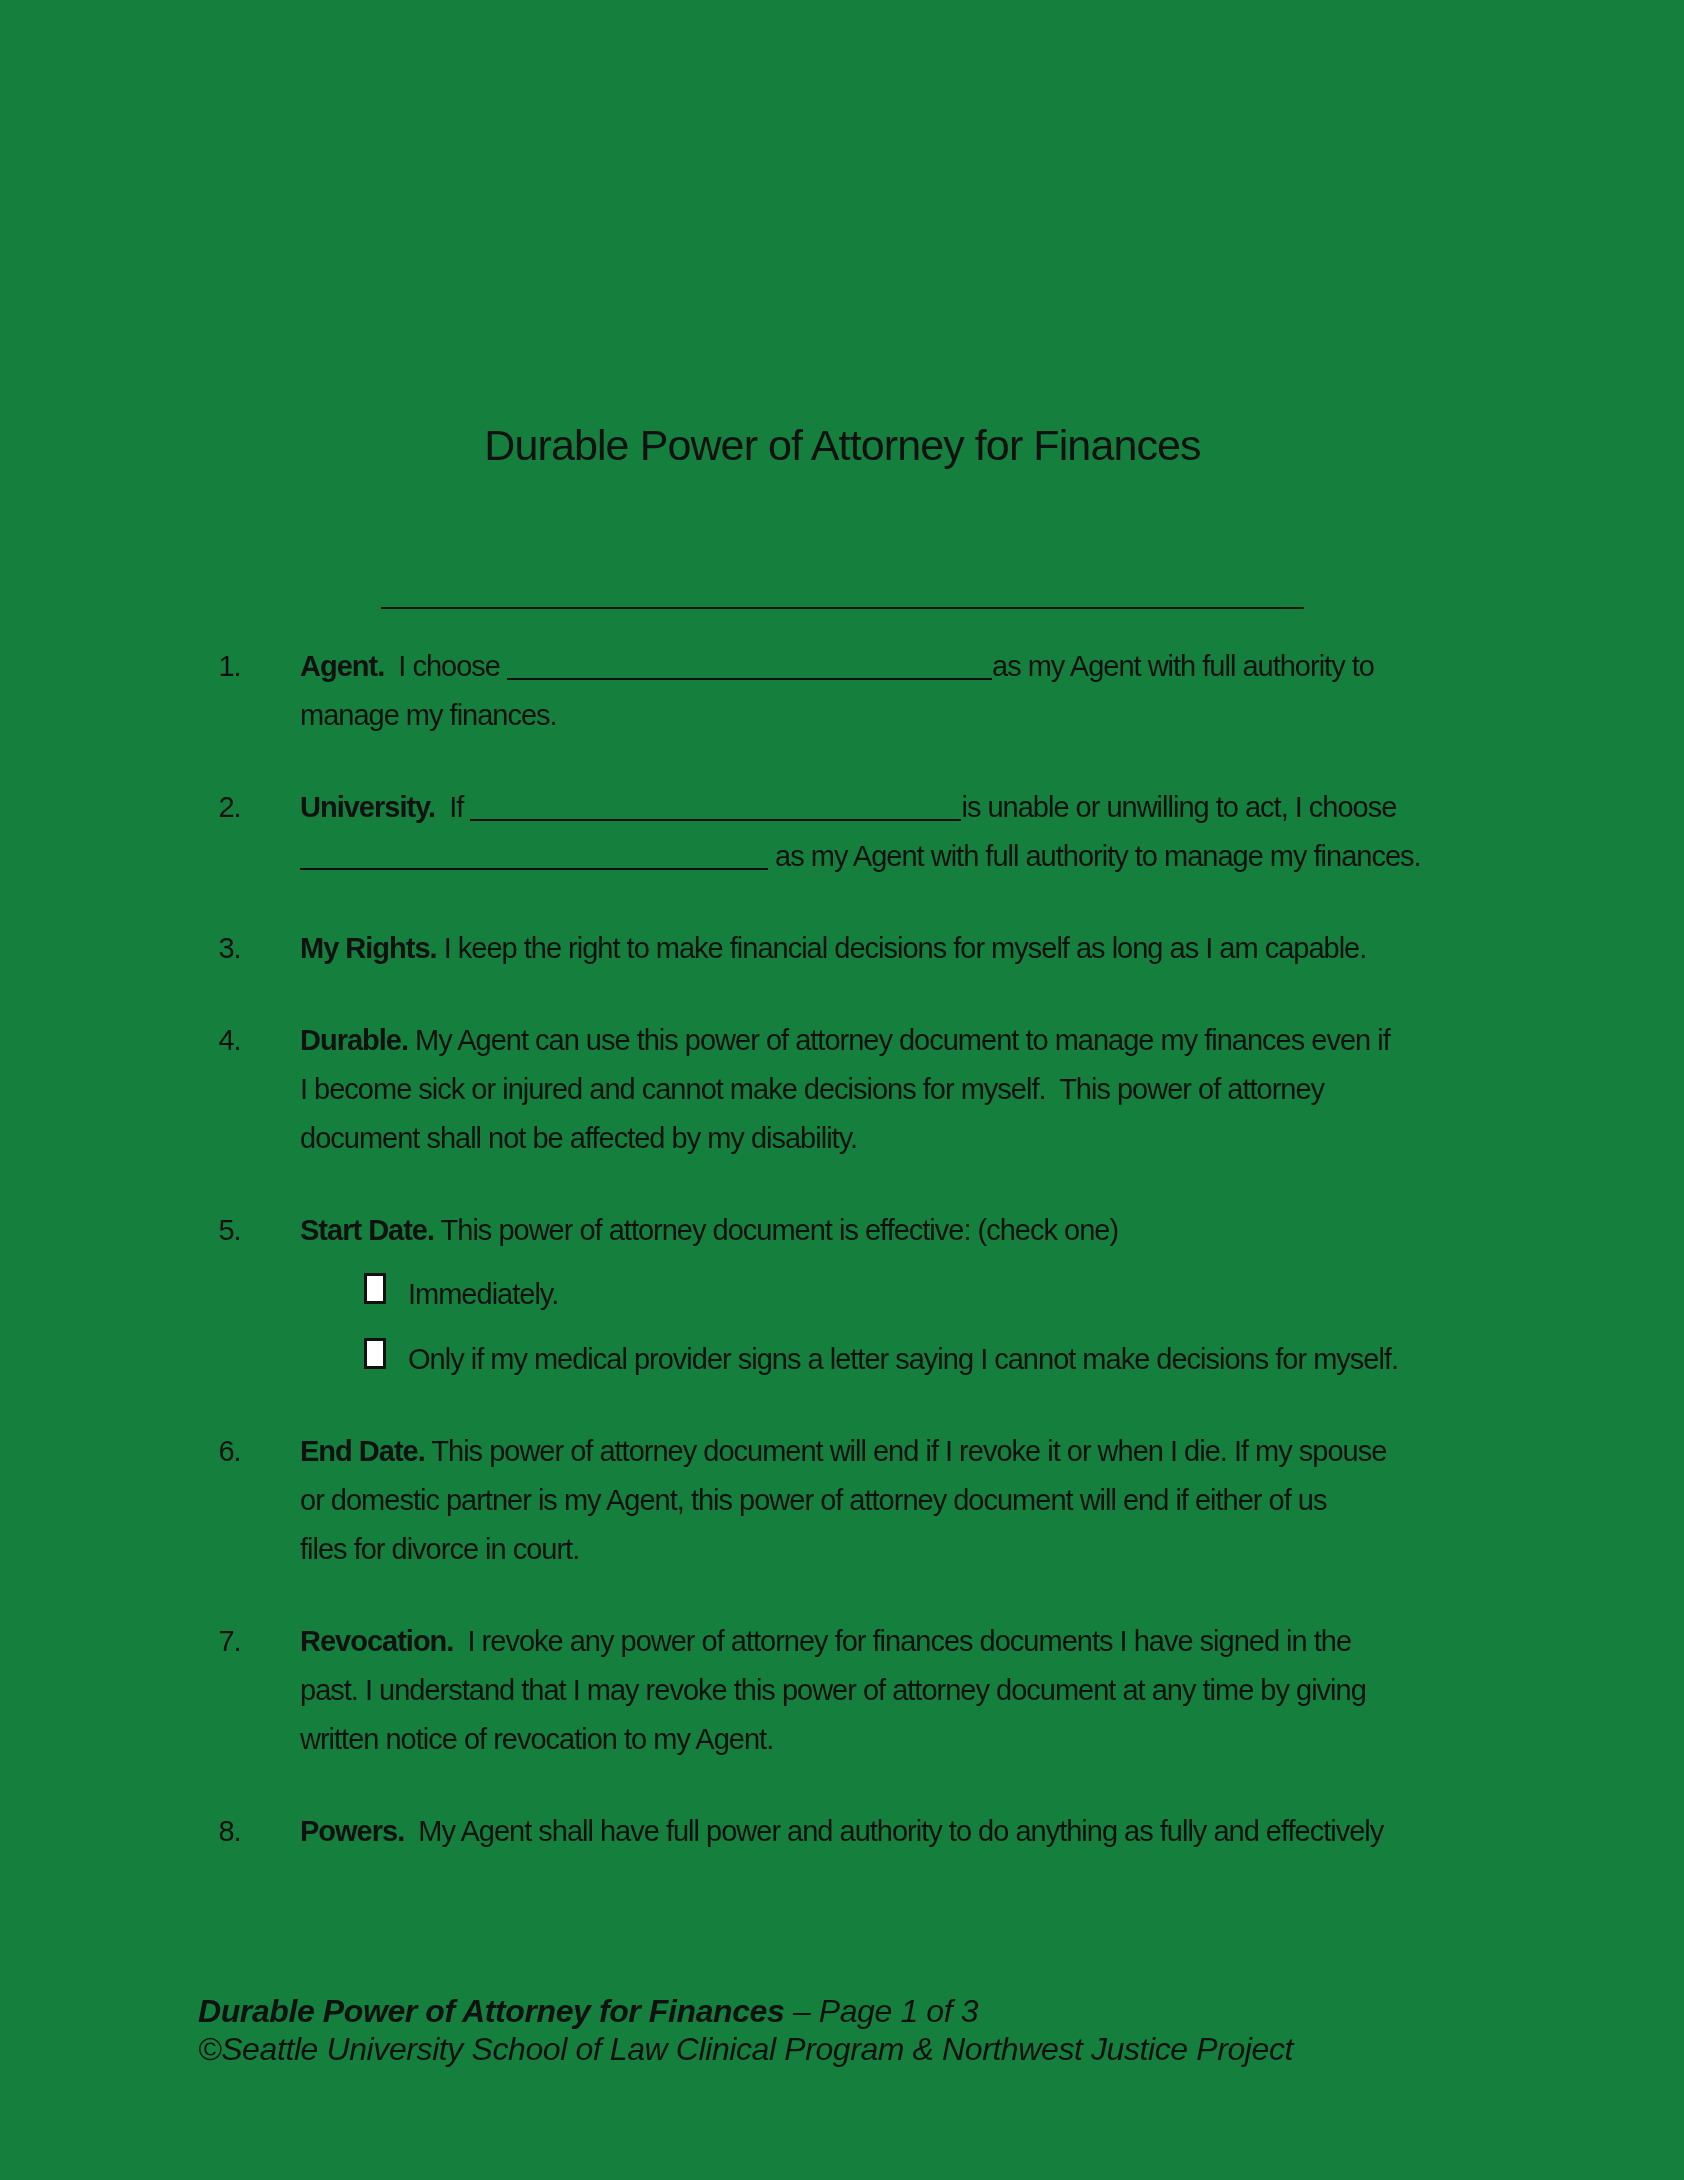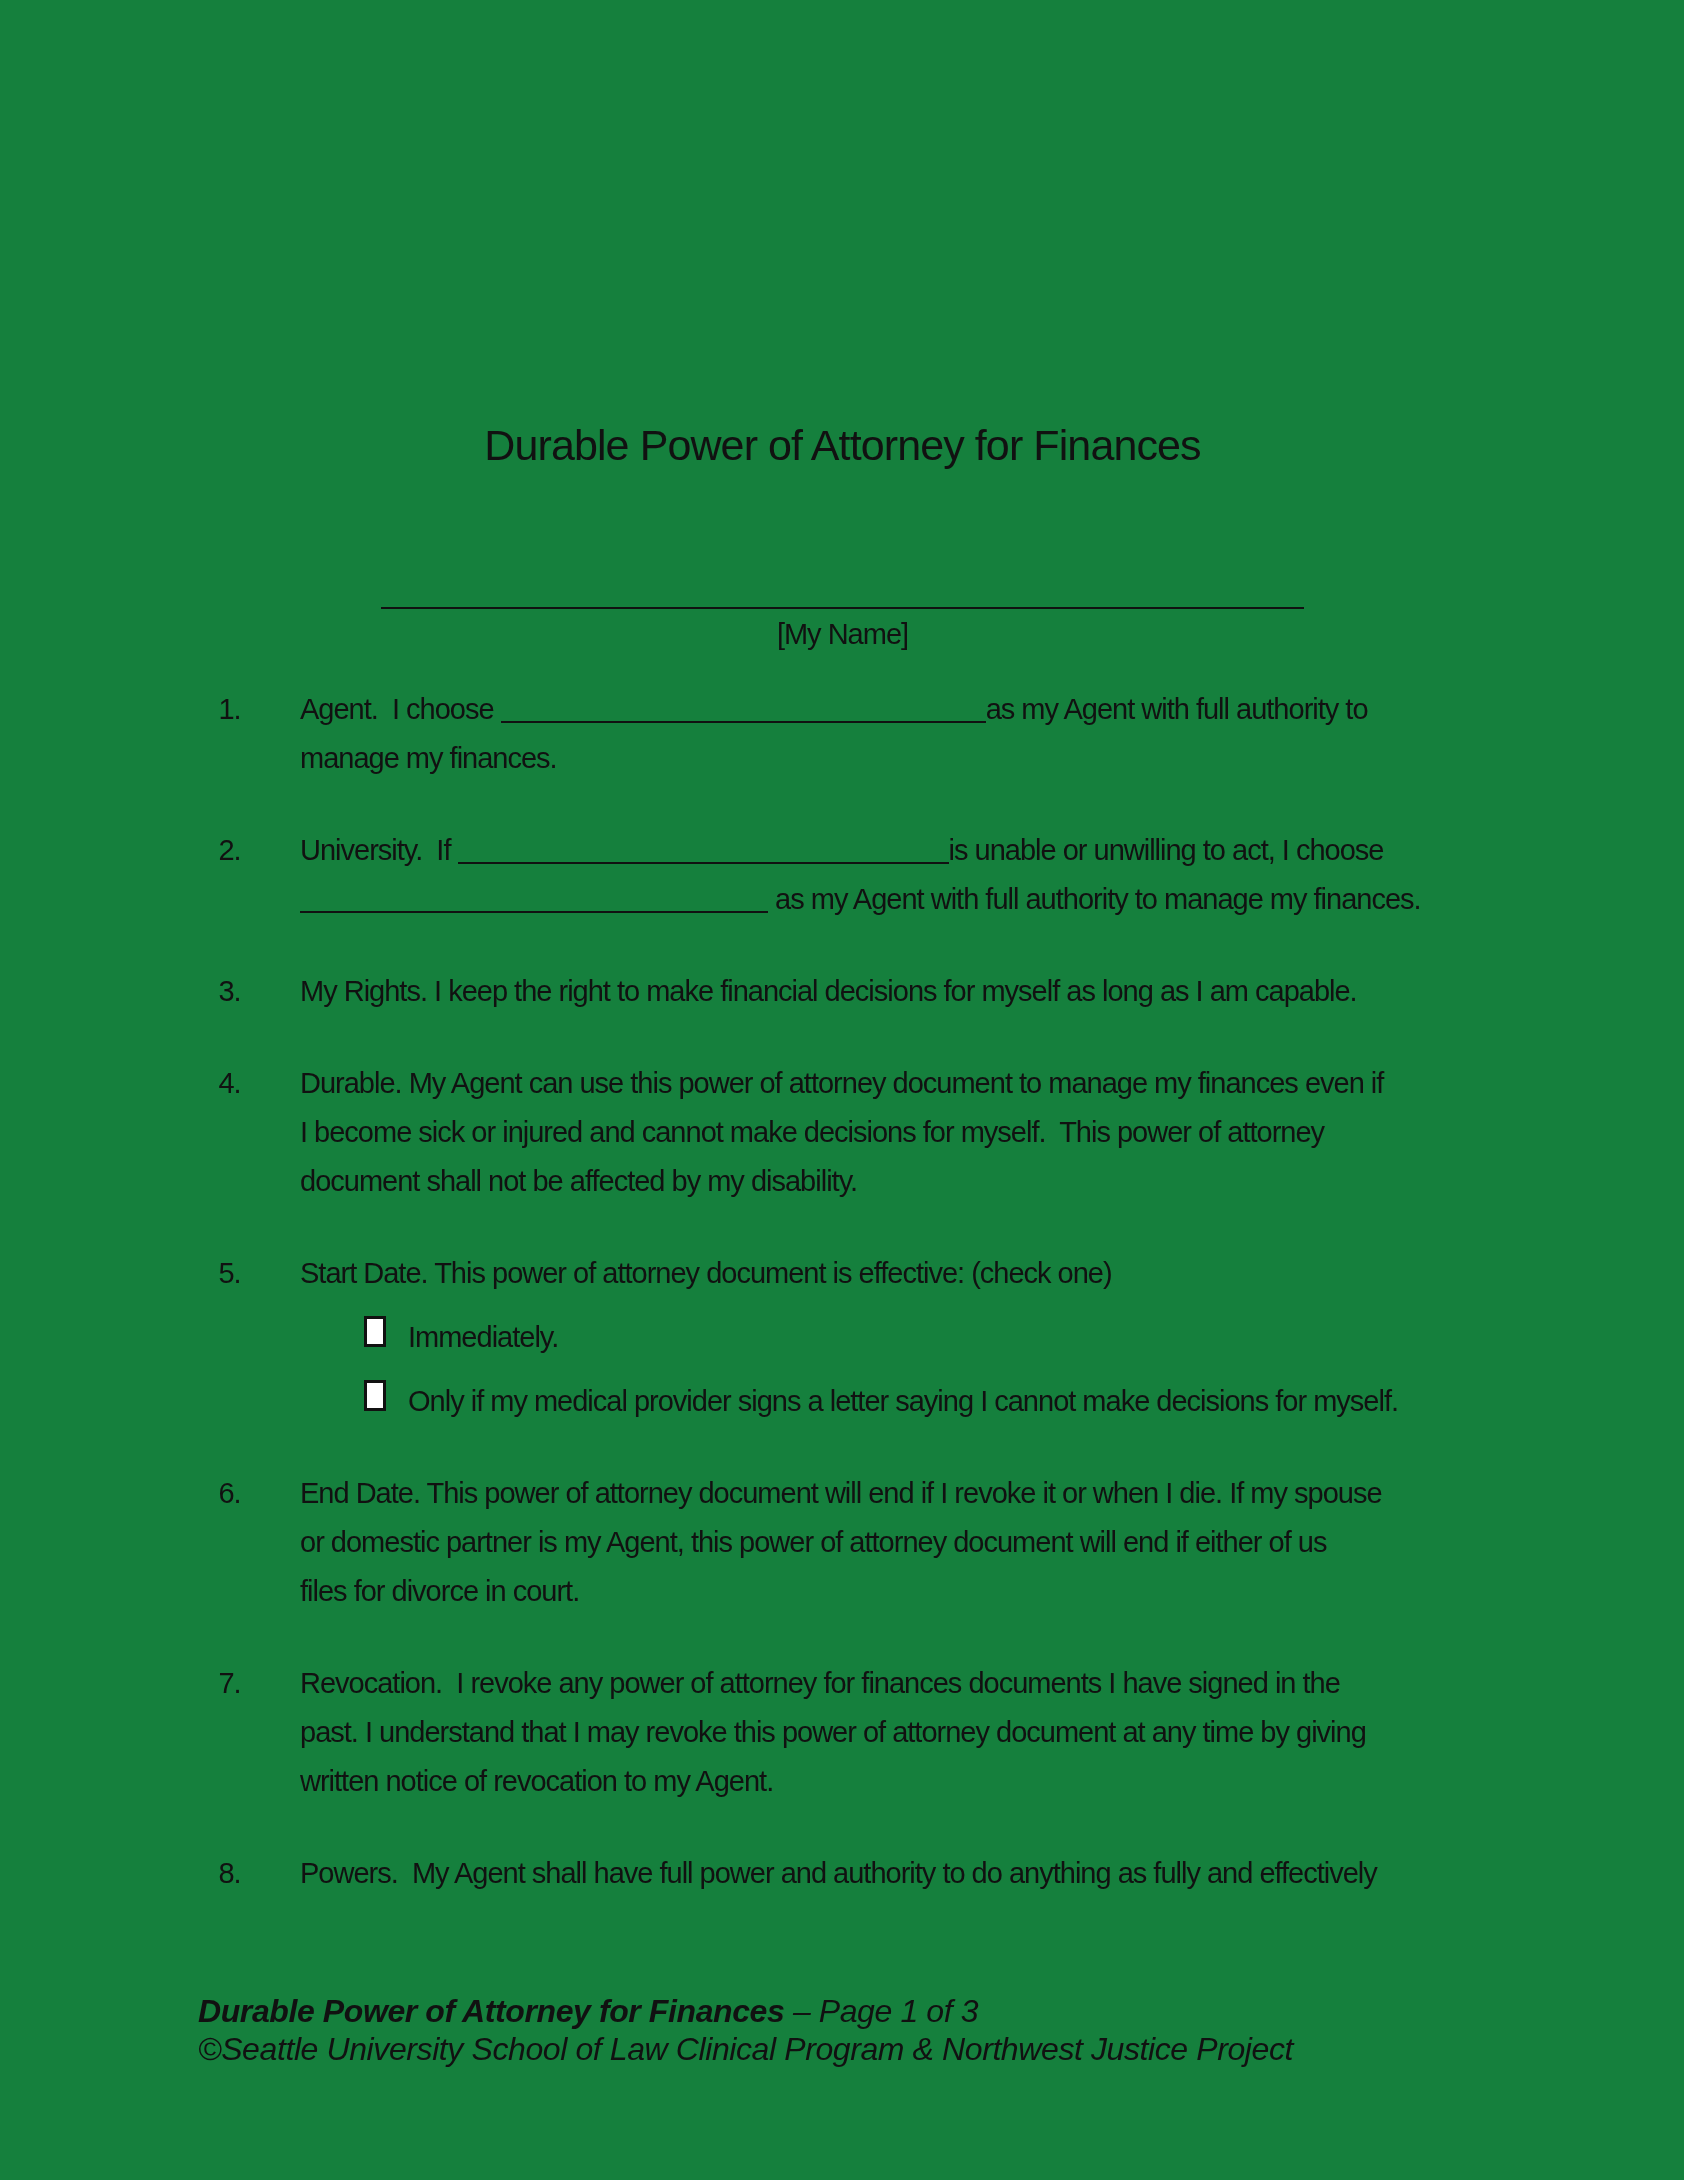--- a/index.html
+++ b/index.html
@@ -44,21 +44,21 @@
   .items { margin-top: 33px; padding: 0 198px; }
   .item {
     position: relative;
     padding-left: 102px;
     margin-bottom: 43px;
     font-size: 29px;
     line-height: 49px;
     letter-spacing: -1px;
   }
   .item .num { position: absolute; left: 20.4px; top: 0; }
-  .item .heading { font-weight: 400; text-align: right; }
+  .item .heading { font-weight: 700; text-align: right; }
 
   .blank {
     display: inline-block;
     height: 29px;
     border-bottom: 2.6px solid #111111;
     margin-bottom: -4.3px;
   }
 
   .option { margin-top: 15.3px; margin-left: 64px; }
   .checkbox {
@@ -87,21 +87,20 @@
 <body>
 
 <div class="page">
 
   <header class="doc-title">
     <div>Durable Power of Attorney for Finances</div>
   </header>
 
   <section class="name-block">
     <div class="name-line"></div>
-    <div class="name-caption">[My Name]</div>
   </section>
 
   <main class="items" id="items-container">
       <div class="item">
         <span class="num">1.</span>
         <div class="body"><strong class="heading">Agent.</strong><span class="txt">&nbsp; I choose </span><span class="blank" style="width: 485px;"></span><span class="txt">as my Agent with full authority to</span><br><span class="txt">manage my finances.</span></div>
       </div>
       <div class="item">
         <span class="num">2.</span>
         <div class="body"><strong class="heading">University.</strong><span class="txt">&nbsp; If </span><span class="blank" style="width: 491px;"></span><span class="txt">is unable or unwilling to act, I choose</span><br><span class="blank" style="width: 468px;"></span><span class="txt"> as my Agent with full authority to manage my finances.</span></div>

